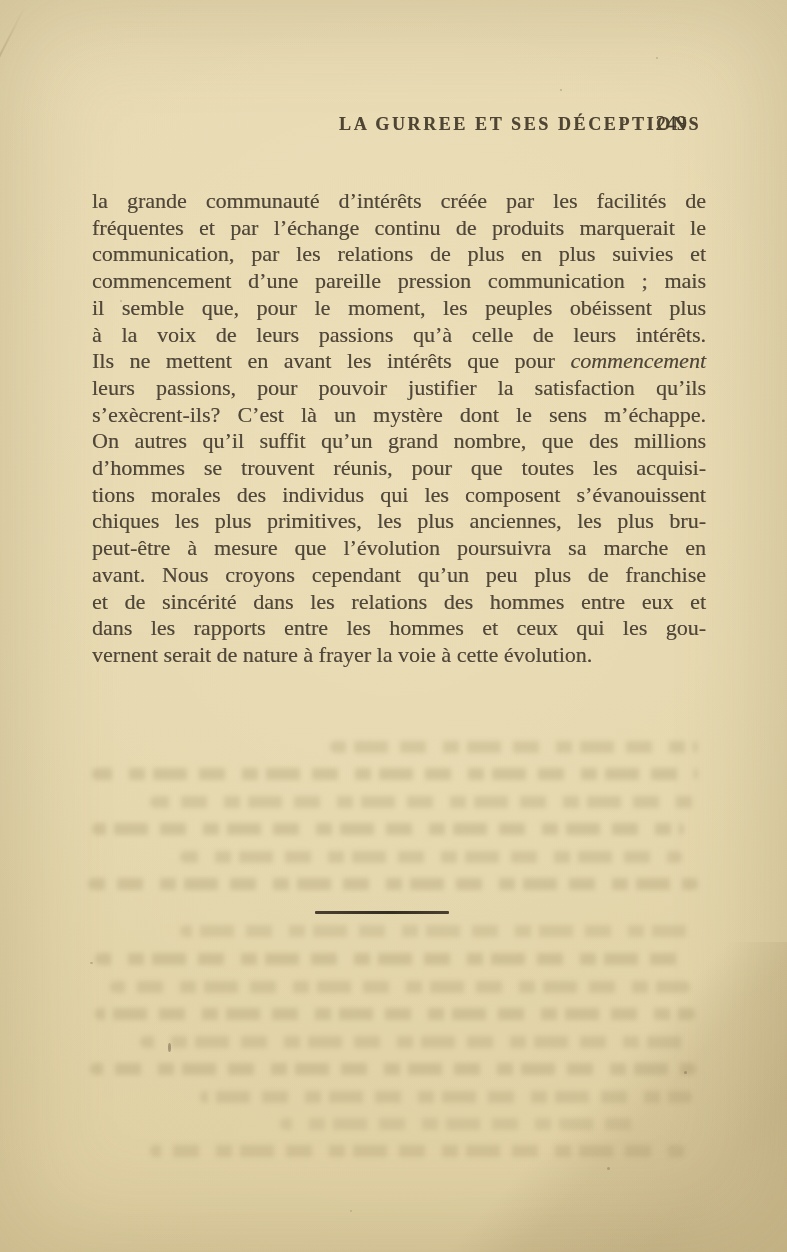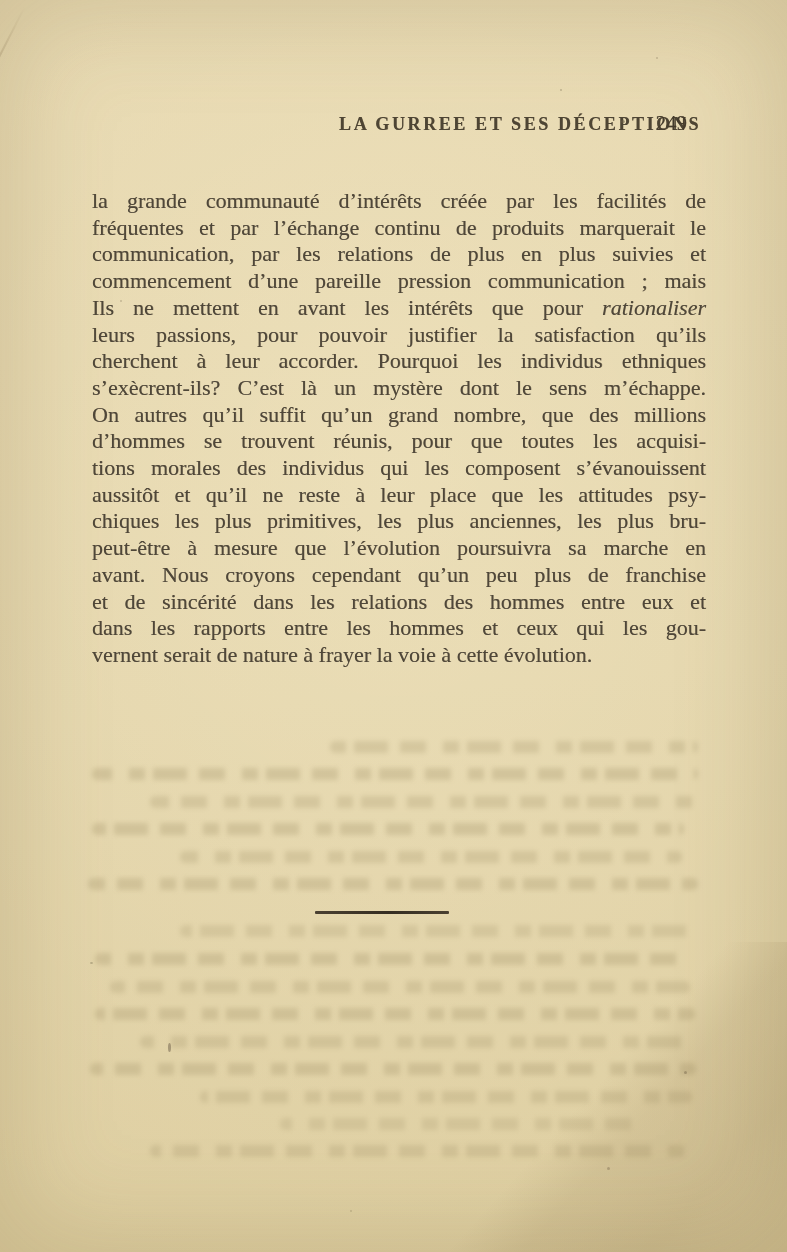--- a/index.html
+++ b/index.html
@@ -131,28 +131,28 @@
   <div class="header-row">
     <div class="running-header">LA GURREE ET SES DÉCEPTIONS</div>
     <div class="page-number">249</div>
   </div>
 
   <div class="body-text" id="body-text">
       <div class="tline"><span>la grande communauté d’intérêts créée par les facilités de</span></div>
       <div class="tline"><span>fréquentes et par l’échange continu de produits marquerait le</span></div>
       <div class="tline"><span>communication, par les relations de plus en plus suivies et</span></div>
       <div class="tline"><span>commencement d’une pareille pression communication ; mais</span></div>
-      <div class="tline"><span>Ils ne mettent en avant les intérêts que pour </span><span class="it">rationaliser</span></div>
+      <div class="tline"><span>il semble que, pour le moment, les peuples obéissent plus</span></div>
+      <div class="tline"><span>à la voix de leurs passions qu’à celle de leurs intérêts.</span></div>
+      <div class="tline"><span>Ils ne mettent en avant les intérêts que pour </span><span class="it">commencement</span></div>
       <div class="tline"><span>leurs passions, pour pouvoir justifier la satisfaction qu’ils</span></div>
-      <div class="tline"><span>cherchent à leur accorder. Pourquoi les individus ethniques</span></div>
       <div class="tline"><span>s’exècrent-ils? C’est là un mystère dont le sens m’échappe.</span></div>
       <div class="tline"><span>On autres qu’il suffit qu’un grand nombre, que des millions</span></div>
       <div class="tline"><span>d’hommes se trouvent réunis, pour que toutes les acquisi-</span></div>
       <div class="tline"><span>tions morales des individus qui les composent s’évanouissent</span></div>
-      <div class="tline"><span>aussitôt et qu’il ne reste à leur place que les attitudes psy-</span></div>
       <div class="tline"><span>chiques les plus primitives, les plus anciennes, les plus bru-</span></div>
       <div class="tline"><span>peut-être à mesure que l’évolution poursuivra sa marche en</span></div>
       <div class="tline"><span>avant. Nous croyons cependant qu’un peu plus de franchise</span></div>
       <div class="tline"><span>et de sincérité dans les relations des hommes entre eux et</span></div>
       <div class="tline"><span>dans les rapports entre les hommes et ceux qui les gou-</span></div>
       <div class="tline"><span>vernent serait de nature à frayer la voie à cette évolution.</span></div>
     </div>
 
   <div class="divider-rule"></div>
 

